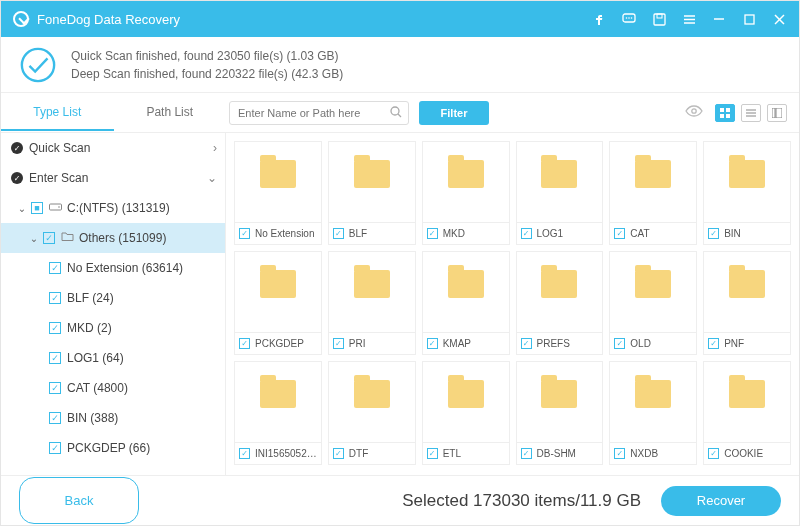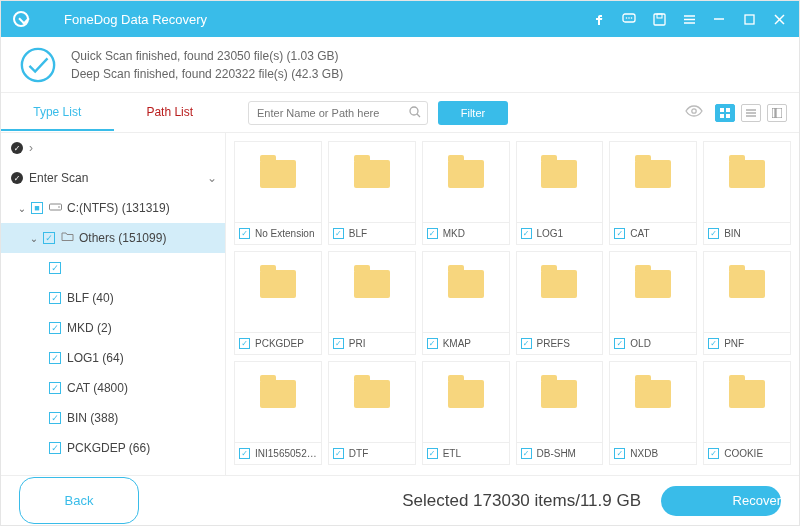--- a/index.html
+++ b/index.html
@@ -1,37 +1,37 @@
 <!DOCTYPE html>
 <html><head>
 <meta charset="utf-8">
 <style>
 * { box-sizing: border-box; margin: 0; padding: 0; font-family: "Segoe UI", Arial, sans-serif; }
 body { background: #fff; width: 800px; height: 526px; overflow: hidden; display: flex; flex-direction: column; border: 1px solid #e5e5e5; }
 
-.titlebar { height: 36px; background: #39bce9; color: #fff; display: flex; align-items: center; padding: 0 12px; gap: 27px; }
+.titlebar { height: 36px; background: #39bce9; color: #fff; display: flex; align-items: center; padding: 0 12px; }
 .titlebar .logo { width: 16px; height: 16px; border: 2px solid #fff; border-radius: 50%; position: relative; margin-right: 8px; }
 .titlebar .logo::after { content: ""; position: absolute; width: 6px; height: 6px; border: 2px solid #fff; border-left: none; border-top: none; transform: rotate(45deg); left: 5px; top: 2px; }
 .titlebar .title { font-size: 13px; flex: 1; }
 .titlebar .winbtns { display: flex; gap: 14px; }
 .titlebar .winbtn { width: 16px; height: 16px; display: flex; align-items: center; justify-content: center; cursor: pointer; }
 
 .scanstatus { height: 56px; display: flex; align-items: center; padding: 0 18px; border-bottom: 1px solid #eee; color: #666; font-size: 12px; }
 .scanstatus .circ { width: 38px; height: 38px; margin-right: 14px; position: relative; }
 .scanstatus .circ svg { width: 38px; height: 38px; }
 .scanstatus .lines div { line-height: 18px; }
 
 .toolbar { height: 40px; border-bottom: 1px solid #eee; display: flex; align-items: center; }
 .tabs { display: flex; width: 225px; }
-.tab { flex: 1; text-align: center; font-size: 12px; color: #b91c1c; padding: 10px 0; cursor: pointer; border-bottom: 2px solid transparent; }
+.tab { flex: 1; text-align: center; font-size: 12px; color: #737373; padding: 10px 0; cursor: pointer; border-bottom: 2px solid transparent; }
 .tab.active { color: #39bce9; border-bottom: 2px solid #39bce9; }
-.searchwrap { margin-left: 22px; position: relative; }
+.searchwrap { margin-left: 3px; position: relative; }
 .searchwrap input { width: 180px; height: 24px; border: 1px solid #ddd; border-radius: 3px; padding: 0 24px 0 8px; font-size: 11px; color: #666; }
 .searchwrap .sicon { position: absolute; right: 6px; top: 4px; color: #aaa; }
-.filterbtn { margin-left: 10px; height: 24px; width: 70px; background: #39bce9; color: #fff; border: none; border-radius: 3px; font-size: 11px; cursor: pointer; }
+.filterbtn { margin-left: 10px; height: 24px; width: 70px; background: #39bce9; color: #fff; border: none; border-radius: 3px; font-size: 11px; cursor: pointer; font-weight: bold; }
 .toolbar .spacer { flex: 1; }
 .viewicons { display: flex; gap: 6px; align-items: center; margin-right: 12px; }
 .viewicon { width: 20px; height: 18px; border: 1px solid #ccc; border-radius: 2px; display: flex; align-items: center; justify-content: center; cursor: pointer; font-size: 10px; color: #888; }
 .viewicon.active { background: #39bce9; border-color: #39bce9; color: #fff; }
 .eyeicon { color: #bbb; margin-right: 6px; cursor: pointer; }
 
 .main { flex: 1; display: flex; overflow: hidden; }
 
 .tree { width: 225px; border-right: 1px solid #eee; overflow-y: auto; font-size: 12px; color: #444; }
 .tree-row { display: flex; align-items: center; height: 30px; padding-right: 8px; cursor: pointer; }
@@ -53,21 +53,21 @@
 .item .folder { margin-top: 18px; width: 36px; height: 28px; background: #f7d67e; border-radius: 2px; position: relative; }
 .item .folder::before { content: ""; position: absolute; top: -5px; left: 0; width: 16px; height: 6px; background: #f7d67e; border-radius: 2px 2px 0 0; }
 .item .foot { position: absolute; bottom: 0; left: 0; right: 0; height: 22px; border-top: 1px solid #eee; display: flex; align-items: center; padding: 0 4px; font-size: 10px; color: #555; }
 .item .foot .chk { width: 11px; height: 11px; border: 1px solid #39bce9; margin-right: 5px; display: inline-flex; align-items: center; justify-content: center; color: #39bce9; font-size: 8px; flex-shrink: 0; }
 .item .foot .name { flex: 1; text-align: left; white-space: nowrap; overflow: hidden; text-overflow: ellipsis; }
 
 .footer { height: 50px; border-top: 1px solid #eee; display: flex; align-items: center; padding: 0 18px; }
 .backbtn { width: 120px; height: 47px; border: 1px solid #39bce9; color: #39bce9; background: #fff; border-radius: 15px; font-size: 13px; cursor: pointer; }
 .footer .spacer { flex: 1; }
 .footer .status { font-size: 17px; color: #404040; margin-right: 20px; }
-.recoverbtn { width: 120px; height: 30px; background: #39bce9; color: #fff; border: none; border-radius: 15px; font-size: 13px; cursor: pointer; text-align: right; }
+.recoverbtn { width: 120px; height: 30px; background: #39bce9; color: #fff; border: none; border-radius: 15px; font-size: 13px; cursor: pointer; }
 
 .tree::-webkit-scrollbar, .grid::-webkit-scrollbar { width: 6px; }
 .tree::-webkit-scrollbar-thumb, .grid::-webkit-scrollbar-thumb { background: #ddd; border-radius: 3px; }
 </style>
 </head>
 <body>
 
 <div class="titlebar">
   <div class="logo"></div>
   <div class="title">FoneDog Data Recovery</div>
@@ -171,20 +171,21 @@
         </svg>
       </div>
   </div>
 </div>
 
 <div class="main">
 
   <div class="tree">
     <div class="tree-row l0">
       <span class="blackdot">✓</span>
+      <span class="label">Quick Scan</span>
       <span class="caret">›</span>
     </div>
     <div class="tree-row l0">
       <span class="blackdot">✓</span>
       <span class="label">Enter Scan</span>
       <span class="caret">⌄</span>
     </div>
     <div class="tree-row l1">
       <span class="arrow">⌄</span>
       <span class="chk">■</span>
@@ -198,24 +199,25 @@
       <span class="arrow">⌄</span>
       <span class="chk">✓</span>
       <span class="foldericon"><svg width="13" height="11" viewBox="0 0 13 11">
             <path d="M1 2h4l1 1.5h6v6H1z" fill="none" stroke="#888"></path>
           </svg></span>
       <span class="label">Others (151099)</span>
     </div>
     <div id="tree-leaves">
         <div class="tree-row l3">
           <span class="chk">✓</span>
-        </div>
-        <div class="tree-row l3">
-          <span class="chk">✓</span>
-          <span class="label">BLF (40)</span>
+          <span class="label">No Extension (63614)</span>
+        </div>
+        <div class="tree-row l3">
+          <span class="chk">✓</span>
+          <span class="label">BLF (24)</span>
         </div>
         <div class="tree-row l3">
           <span class="chk">✓</span>
           <span class="label">MKD (2)</span>
         </div>
         <div class="tree-row l3">
           <span class="chk">✓</span>
           <span class="label">LOG1 (64)</span>
         </div>
         <div class="tree-row l3">

